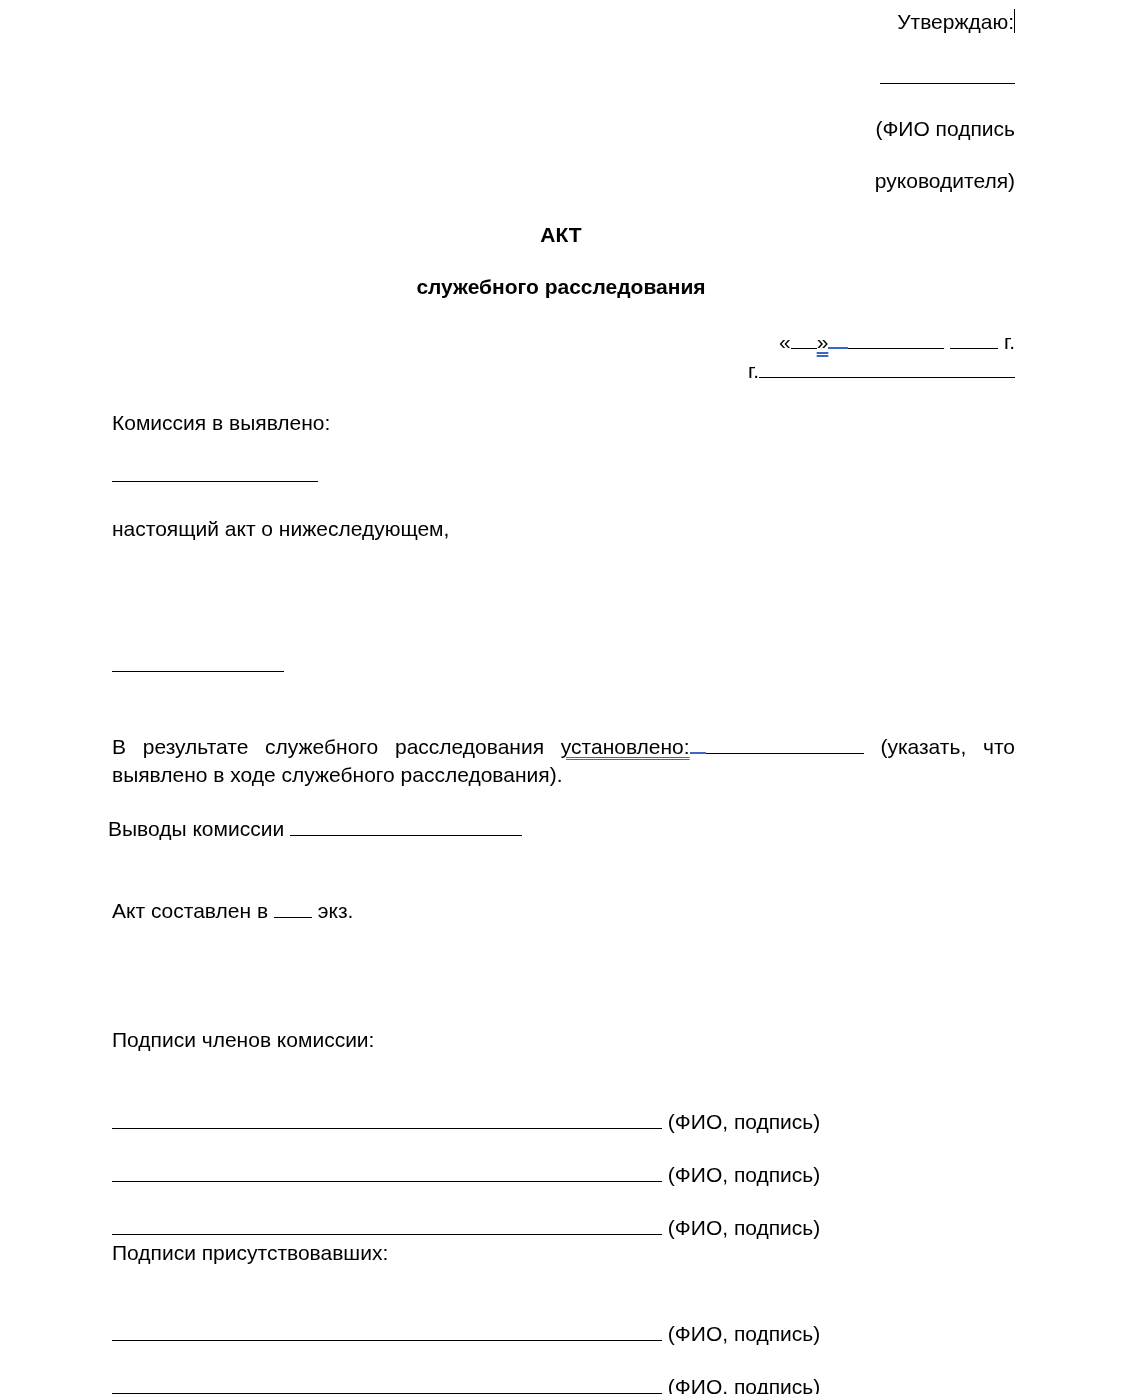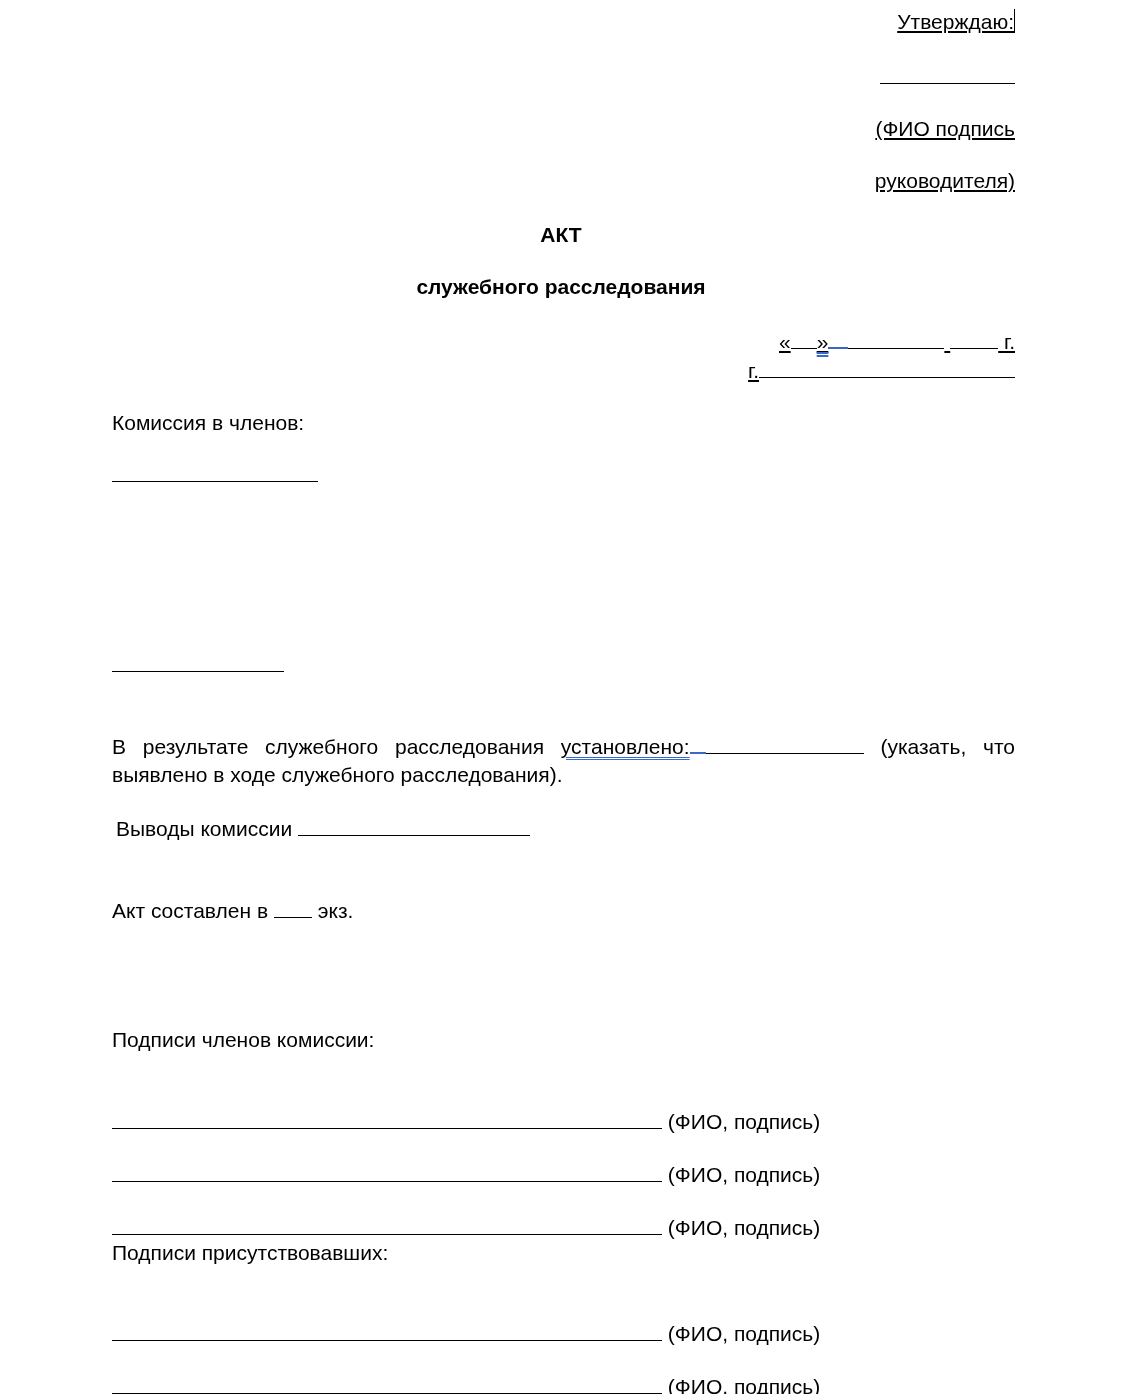--- a/index.html
+++ b/index.html
@@ -1,19 +1,19 @@
 <!DOCTYPE html>
 <html><head>
 <meta charset="utf-8">
 <style>
   html, body { margin: 0; padding: 0; background: #ffffff; }
   body { width: 1122px; height: 1394px; position: relative; overflow: hidden;
          font-family: "Liberation Sans", sans-serif; color: #000; font-size: 21px; }
   .abs { position: absolute; white-space: nowrap; line-height: 26px; }
-  .right { right: 107px; text-align: center; text-decoration: underline; }
+  .right { right: 107px; text-align: center; }
   .center { left: 0; width: 1122px; text-align: center; }
   .bold { font-weight: bold; }
   .blank { display: inline-block; border-bottom: 1.5px solid #000; height: 18px; vertical-align: baseline; }
   .gram { text-decoration: underline double #3a68c8; text-decoration-thickness: 1px; text-underline-offset: 3px; }
   .para { position: absolute; left: 112px; width: 903px; line-height: 28px; text-align: justify; text-align-last: left; }
   .justify-line { text-align-last: justify; }
   .cursor { display: inline-block; width: 1px; height: 24px; background: #000; vertical-align: -4px; }
   .sigrow { position: absolute; left: 112px; line-height: 26px; white-space: nowrap; margin-top: 28px; }
   .sigline { display: inline-block; width: 550px; border-bottom: 1.5px solid #000; height: 18px; }
 </style>
@@ -34,44 +34,45 @@
 
 <div class="abs right" style="top:329px;">
   <span>«</span><span class="blank gram-blank" style="width:26px;"></span><span style="text-decoration: underline double #3a68c8; text-underline-offset:3px;">»</span><span class="blank" style="width:20px;border-bottom:2px solid #3a68c8;"></span><span class="blank" style="width:96px;"></span>
   <span class="blank" style="width:48px;"></span>
   <span>г.</span>
 </div>
 <div class="abs right" style="top:358px;">
   <span>г.</span><span class="blank" style="width:256px;"></span>
 </div>
 
-<div class="abs" style="left:112px; top:410px;">Комиссия в членов:</div>
+<div class="abs" style="left:112px; top:410px;">Комиссия в выявлено:</div>
 <div class="abs" style="left:112px; top:462px;">
   <span class="blank" style="width:206px;"></span>
 </div>
 
 <div class="para" style="top:515px;">
+  <div>настоящий акт о нижеследующем,</div>
 </div>
 
 <div class="para" style="top:651px;">
   <div>
     <span class="blank" style="width:172px;"></span>
   </div>
 </div>
 
 <div class="para" style="top:733px;">
   <div class="justify-line">
     <span>В результате служебного расследования</span>
     <span class="gram">установлено:</span><span class="blank" style="width:16px;border-bottom:2px solid #3a68c8;"></span><span class="blank" style="width:158px;"></span>
     <span>(указать, что</span>
   </div>
   <div>выявлено в ходе служебного расследования).</div>
 </div>
 
-<div class="abs" style="left:116px; top:816px;">
+<div class="abs" style="left:108px; top:816px;">
   <span>Выводы комиссии</span>
   <span class="blank" style="width:232px;"></span>
 </div>
 
 <div class="abs" style="left:112px; top:898px;">
   <span>Акт составлен в</span>
   <span class="blank" style="width:38px;"></span>
   <span>экз.</span>
 </div>
 

